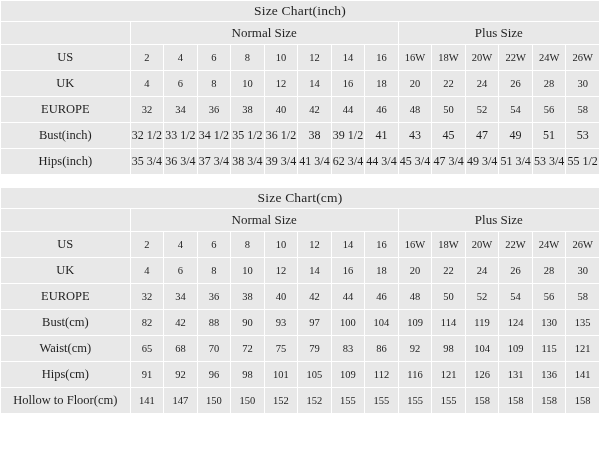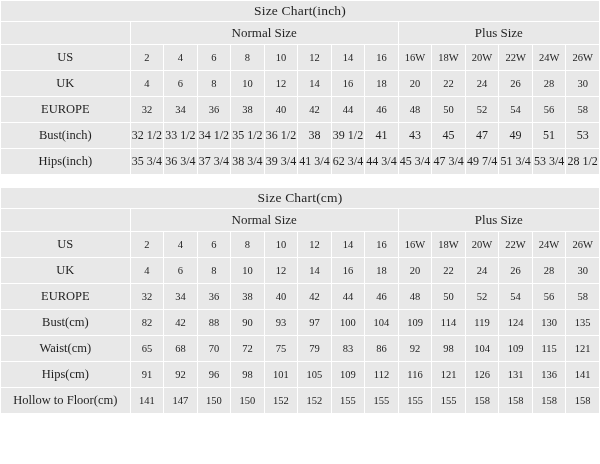--- a/index.html
+++ b/index.html
@@ -187,24 +187,24 @@
           <td class="cell small">35 3/4</td>
           <td class="cell small">36 3/4</td>
           <td class="cell small">37 3/4</td>
           <td class="cell small">38 3/4</td>
           <td class="cell small">39 3/4</td>
           <td class="cell small">41 3/4</td>
           <td class="cell small">62 3/4</td>
           <td class="cell small">44 3/4</td>
           <td class="cell small">45 3/4</td>
           <td class="cell small">47 3/4</td>
-          <td class="cell small">49 7/4</td>
+          <td class="cell small">49 3/4</td>
           <td class="cell small">51 3/4</td>
           <td class="cell small">53 3/4</td>
-          <td class="cell small">28 1/2</td>
+          <td class="cell small">55 1/2</td>
         </tr>
 
       </tbody>
     </table>
   </div>
 
   <div class="spacer"></div>
 
   <div class="chart-block">
     <table class="size-table">

